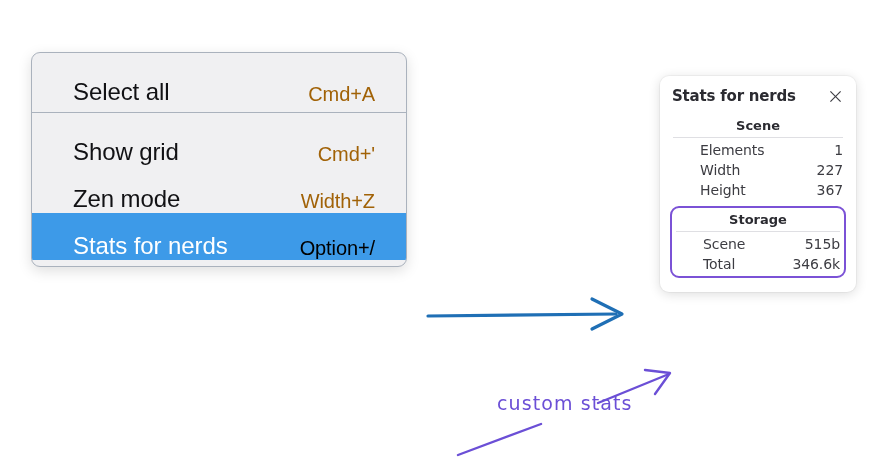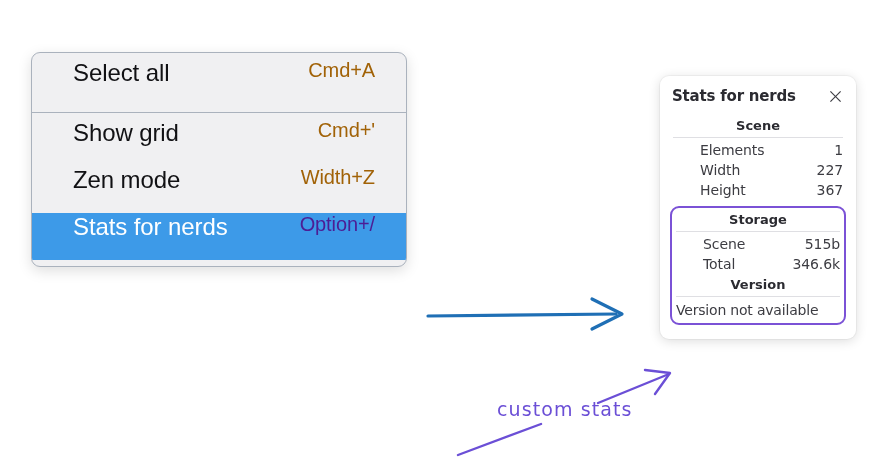--- a/index.html
+++ b/index.html
@@ -27,42 +27,42 @@
     box-shadow: 0 4px 14px rgba(0,0,0,0.13);
     overflow: hidden;
     box-sizing: border-box;
   }
   .menu-section { padding: 6px 0; }
   .menu-section + .menu-section {
     border-top: 1px solid #aab2bd;
   }
   .menu-item {
     display: flex;
-    align-items: flex-start;
+    align-items: flex-end;
     justify-content: space-between;
     height: 47px;
     padding: 0 31px 0 41px;
     box-sizing: border-box;
     cursor: default;
   }
   .menu-item .label {
     font-size: 24px;
     color: #111114;
     letter-spacing: -0.1px;
   }
   .menu-item .shortcut {
     font-size: 20px;
     color: #a16207;
     letter-spacing: -0.1px;
   }
   .menu-item.selected {
     background: #3d9ae8;
   }
   .menu-item.selected .label { color: #ffffff; }
-  .menu-item.selected .shortcut { color: #4c1d95; }
+  .menu-item.selected .shortcut { color: #000000; }
 
   
   #stats-panel {
     position: absolute;
     left: 660px;
     top: 76px;
     width: 196px;
     background: #ffffff;
     border-radius: 9px;
     box-shadow: 0 2px 12px rgba(0,0,0,0.14), 0 0 0 1px rgba(0,0,0,0.035);
@@ -140,21 +140,20 @@
   }
   .hand-label {
     position: absolute;
     left: 497px;
     top: 392px;
     font-family: "DejaVu Sans", sans-serif;
     font-size: 19px;
     color: #6b4fd6;
     letter-spacing: 1.1px;
     white-space: nowrap;
-    margin-top: 6px;
   }
 </style>
 </head>
 <body>
 
 <div id="context-menu">
 
   <div class="menu-section">
     <div class="menu-item">
       <span class="label">Select all</span>
@@ -214,25 +213,20 @@
       <div class="stat-row">
         <span class="k">Scene</span>
         <span class="v">515b</span>
       </div>
       <div class="stat-row">
         <span class="k">Total</span>
         <span class="v">346.6k</span>
       </div>
     </div>
 
-    <div class="stats-group">
-      <div class="group-head">Version</div>
-      <div class="group-rule"></div>
-      <div class="single-line">Version not available</div>
-    </div>
 
   </div>
 
 </div>
 
 <svg id="annotations">
 
   <g>
     <line x1="428" y1="316" x2="616" y2="314" stroke="#1f6fb5" stroke-width="3.2" stroke-linecap="round"></line>
     <polyline points="592,299 622,314 592,329" fill="none" stroke="#1f6fb5" stroke-width="3.2" stroke-linecap="round" stroke-linejoin="round"></polyline>

